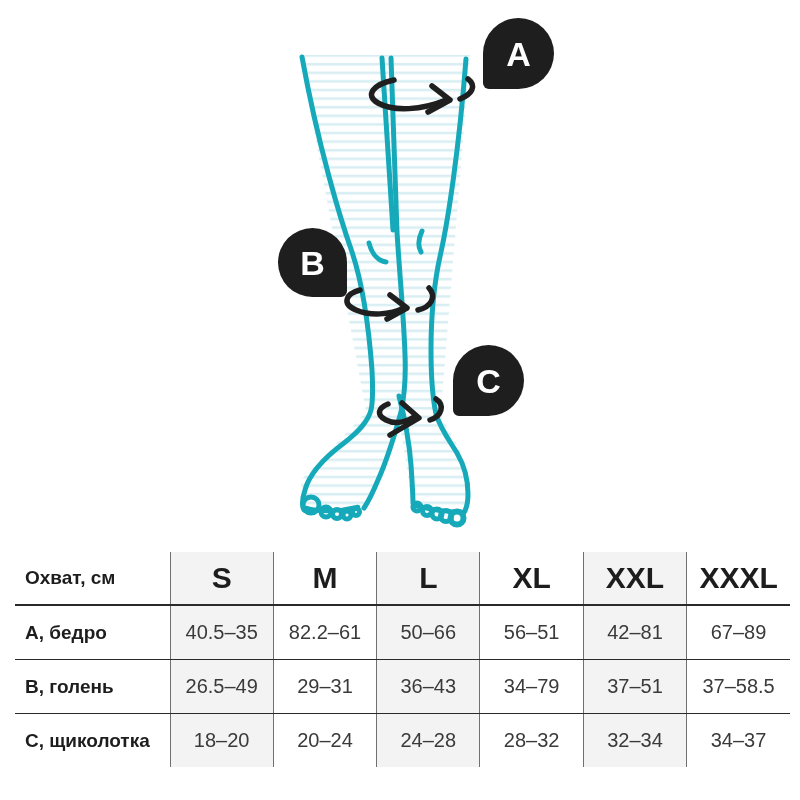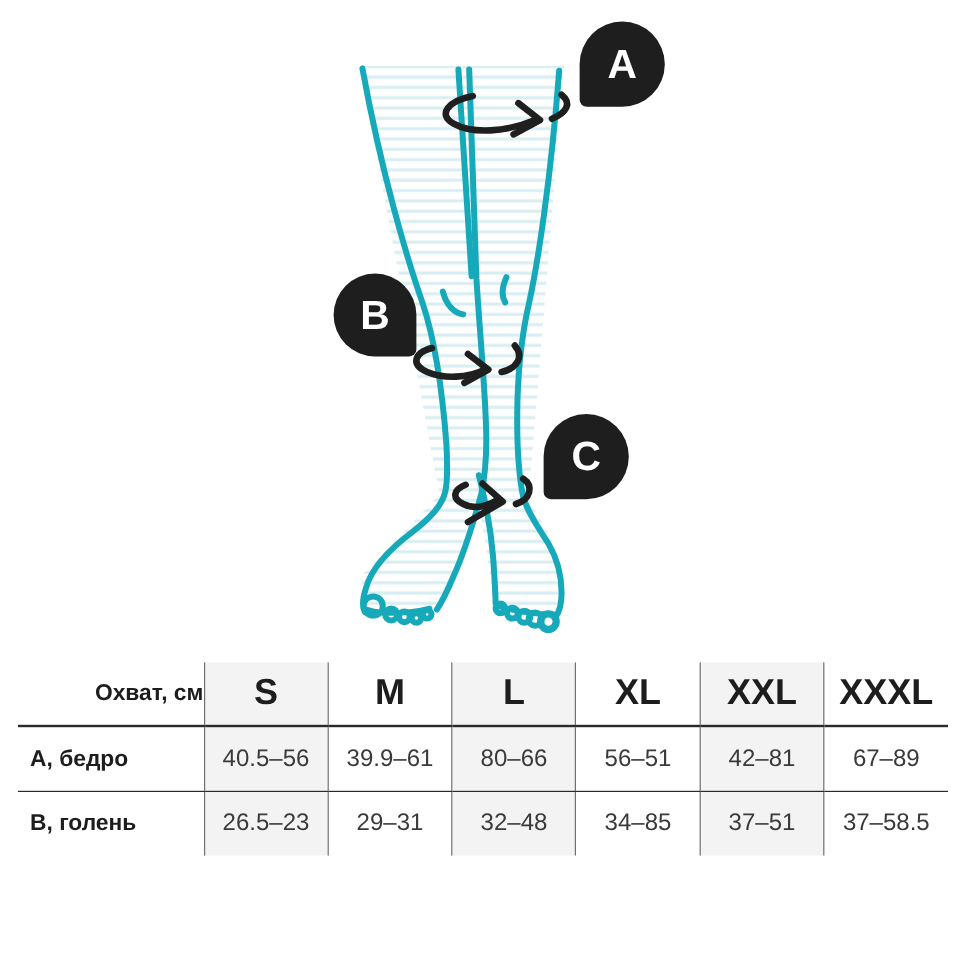--- a/index.html
+++ b/index.html
@@ -38,21 +38,21 @@
     border-left:1.5px solid var(--v-border,#707070);
     background:#ffffff;
   }
   .size-table th:first-child,.size-table td:first-child{
     border-left:none;text-align:left;padding-left:10px;background:#ffffff;
   }
   .size-table thead th{
     height:52px;font-weight:bold;font-size:30px;color:var(--head-text,#1d1d1d);
     border-bottom:2px solid var(--h-border,#2a2a2a);
   }
-  .size-table thead th:first-child{font-size:19px;text-align:right;}
+  .size-table thead th:first-child{font-size:19px;}
   .size-table tbody td{
     height:53px;font-size:20px;color:var(--cell-text,#3a3a3a);
   }
   .size-table tbody tr:not(:last-child) td{
     border-bottom:1.5px solid var(--h-border,#2a2a2a);
   }
   .size-table tbody td:first-child{
     font-weight:bold;font-size:19px;color:var(--head-text,#1d1d1d);
   }
   .size-table .shaded{background:var(--shade,#f3f3f3);}
@@ -159,32 +159,41 @@
           <th>M</th>
           <th class="shaded">L</th>
           <th>XL</th>
           <th class="shaded">XXL</th>
           <th>XXXL</th>
         </tr>
     </thead>
     <tbody>
         <tr>
           <td>А, бедро</td>
-          <td class="shaded">40.5–56</td>
-          <td>39.9–61</td>
-          <td class="shaded">80–66</td>
+          <td class="shaded">40.5–35</td>
+          <td>82.2–61</td>
+          <td class="shaded">50–66</td>
           <td>56–51</td>
           <td class="shaded">42–81</td>
           <td>67–89</td>
         </tr>
         <tr>
           <td>В, голень</td>
-          <td class="shaded">26.5–23</td>
+          <td class="shaded">26.5–49</td>
           <td>29–31</td>
-          <td class="shaded">32–48</td>
-          <td>34–85</td>
+          <td class="shaded">36–43</td>
+          <td>34–79</td>
           <td class="shaded">37–51</td>
           <td>37–58.5</td>
+        </tr>
+        <tr>
+          <td>С, щиколотка</td>
+          <td class="shaded">18–20</td>
+          <td>20–24</td>
+          <td class="shaded">24–28</td>
+          <td>28–32</td>
+          <td class="shaded">32–34</td>
+          <td>34–37</td>
         </tr>
       </tbody>
   </table>
 
 </div>
 
 </body></html>

